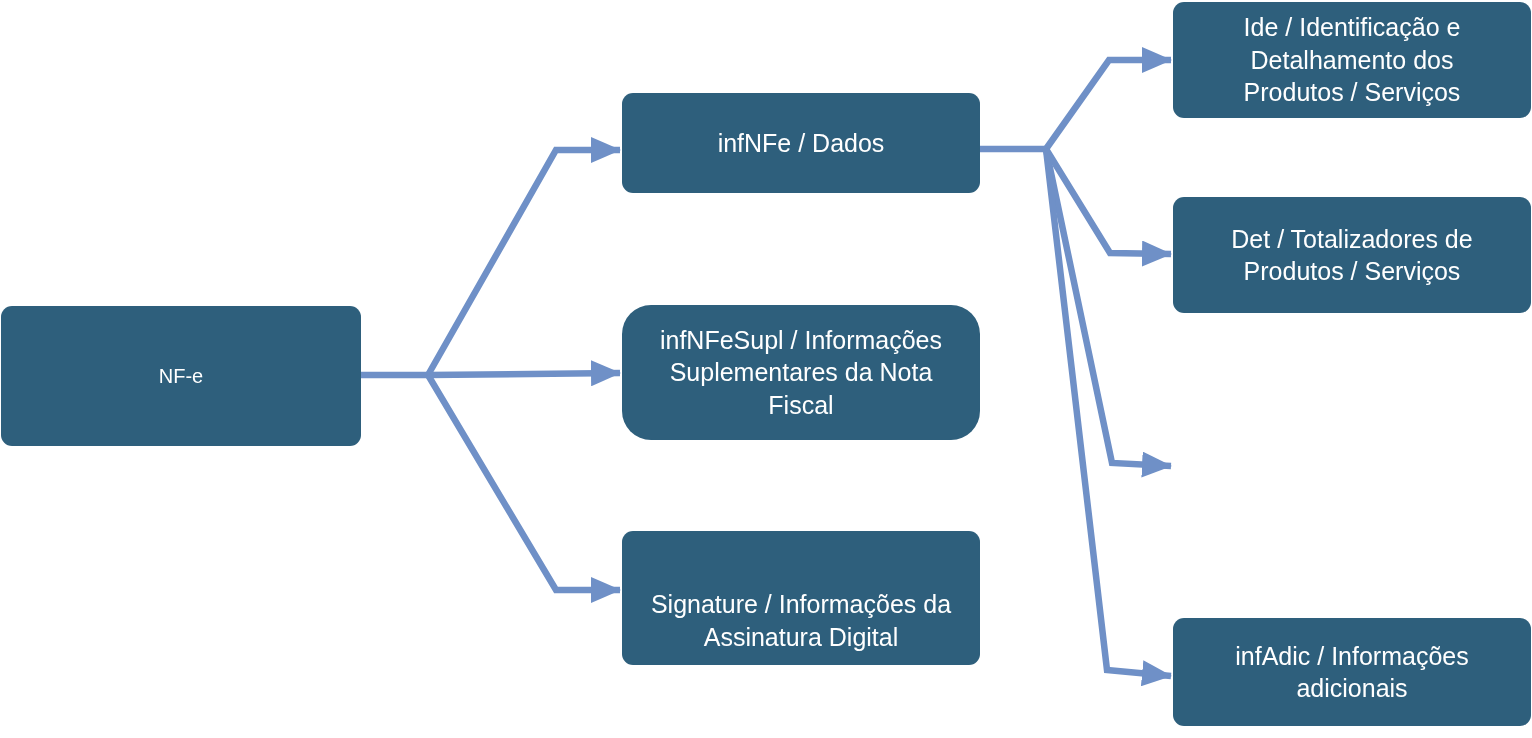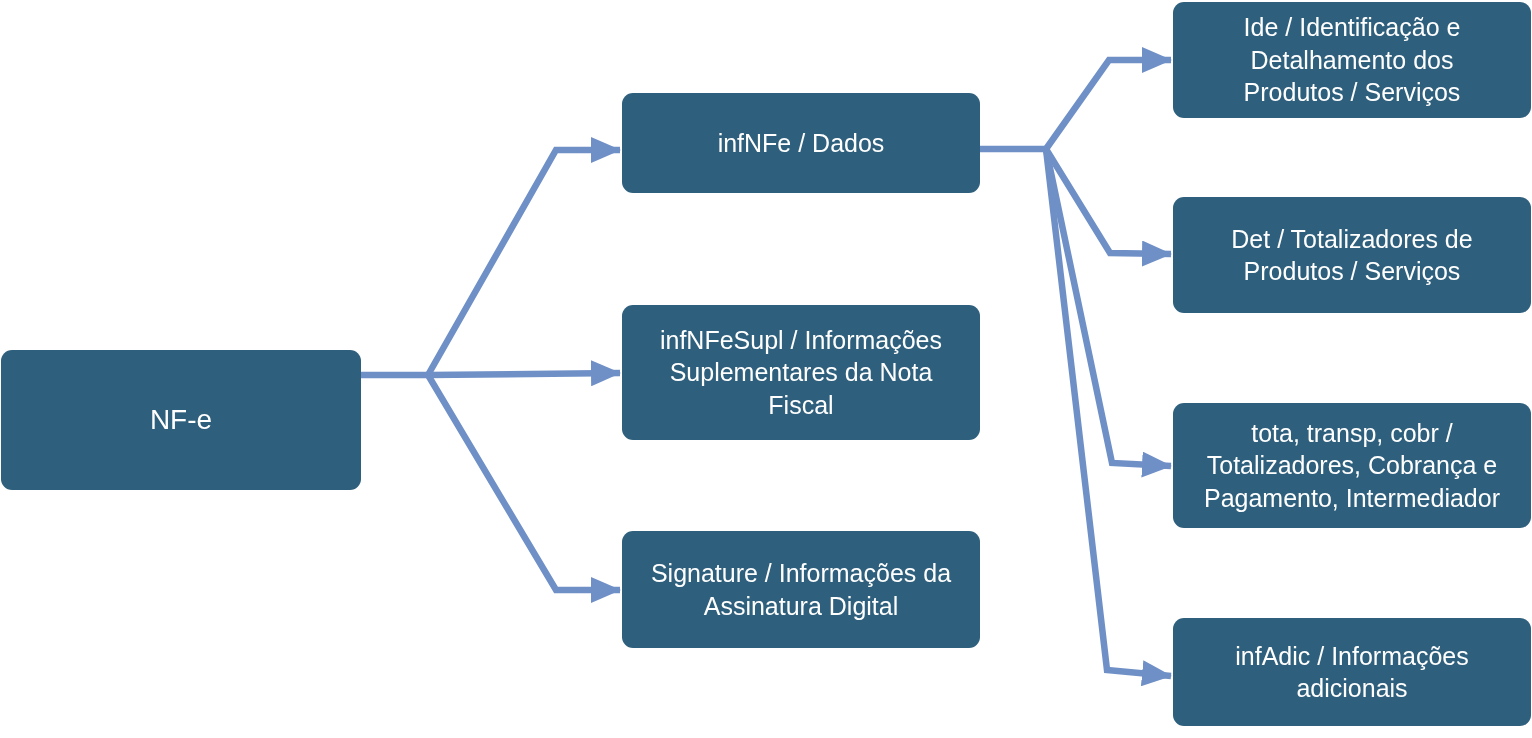--- a/index.html
+++ b/index.html
@@ -38,24 +38,24 @@
     display: flex;
     align-items: center;
     justify-content: center;
     text-align: center;
     font-size: 25px;
     line-height: 1.3;
     white-space: pre-line;
     box-sizing: border-box;
     padding: 12px 8px;
   }
-  .node-root { left: 1px;    top: 306px; width: 360px; height: 140px; font-size: 28px; margin-top: 44px; }
+  .node-root { left: 1px;    top: 306px; width: 360px; height: 140px; font-size: 20px; }
   .node-infnfe     { left: 622px;  top: 93px;  width: 358px; height: 100px; }
-  .node-infnfesupl { left: 622px;  top: 305px; width: 358px; height: 135px; }
-  .node-signature  { left: 622px;  top: 531px; width: 358px; height: 117px; }
+  .node-infnfesupl { left: 622px;  top: 305px; width: 358px; height: 135px; border-radius: 29px; }
+  .node-signature  { left: 622px;  top: 531px; width: 358px; height: 134px; align-items: flex-end; }
   .node-ide        { left: 1173px; top: 2px;   width: 358px; height: 116px; }
   .node-det        { left: 1173px; top: 197px; width: 358px; height: 116px; }
   .node-tota       { left: 1173px; top: 403px; width: 358px; height: 125px; }
   .node-infadic    { left: 1173px; top: 618px; width: 358px; height: 108px; }
 </style>
 </head>
 <body>
 
 <div class="canvas">
 
@@ -97,23 +97,18 @@
 
   <div class="node node-ide">
     <span>Ide / Identificação e
 Detalhamento dos
 Produtos / Serviços</span>
   </div>
   <div class="node node-det">
     <span>Det / Totalizadores de
 Produtos / Serviços</span>
   </div>
-  <div class="node node-tota">
-    <span>tota, transp, cobr /
-Totalizadores, Cobrança e
-Pagamento, Intermediador</span>
-  </div>
   <div class="node node-infadic">
     <span>infAdic / Informações
 adicionais</span>
   </div>
 
 </div>
 
 </body></html>

